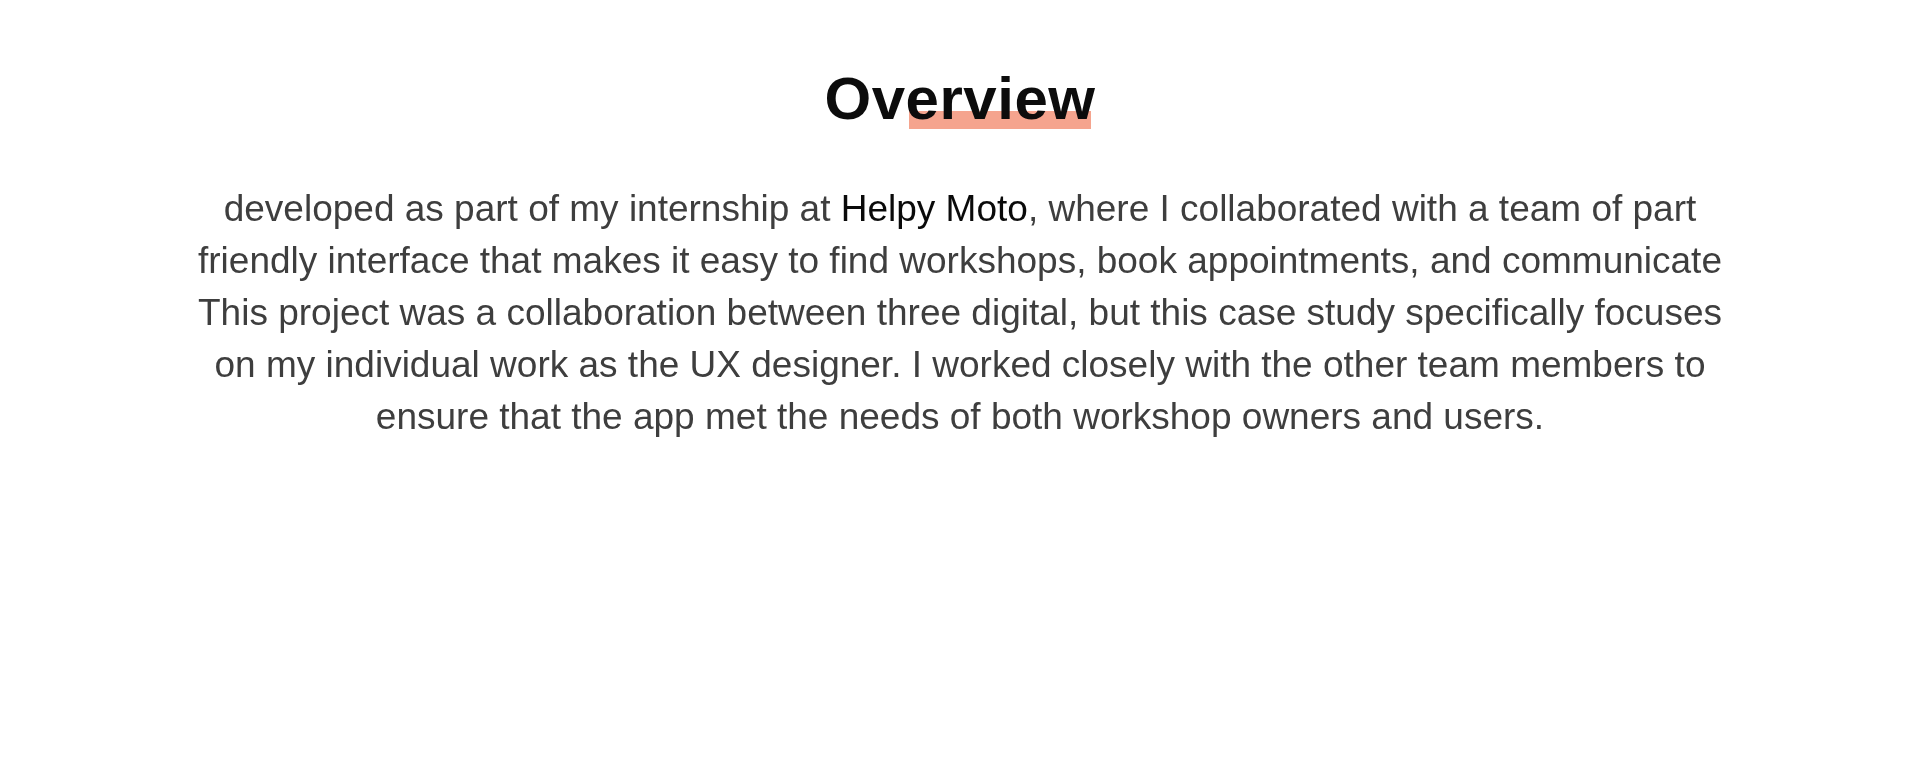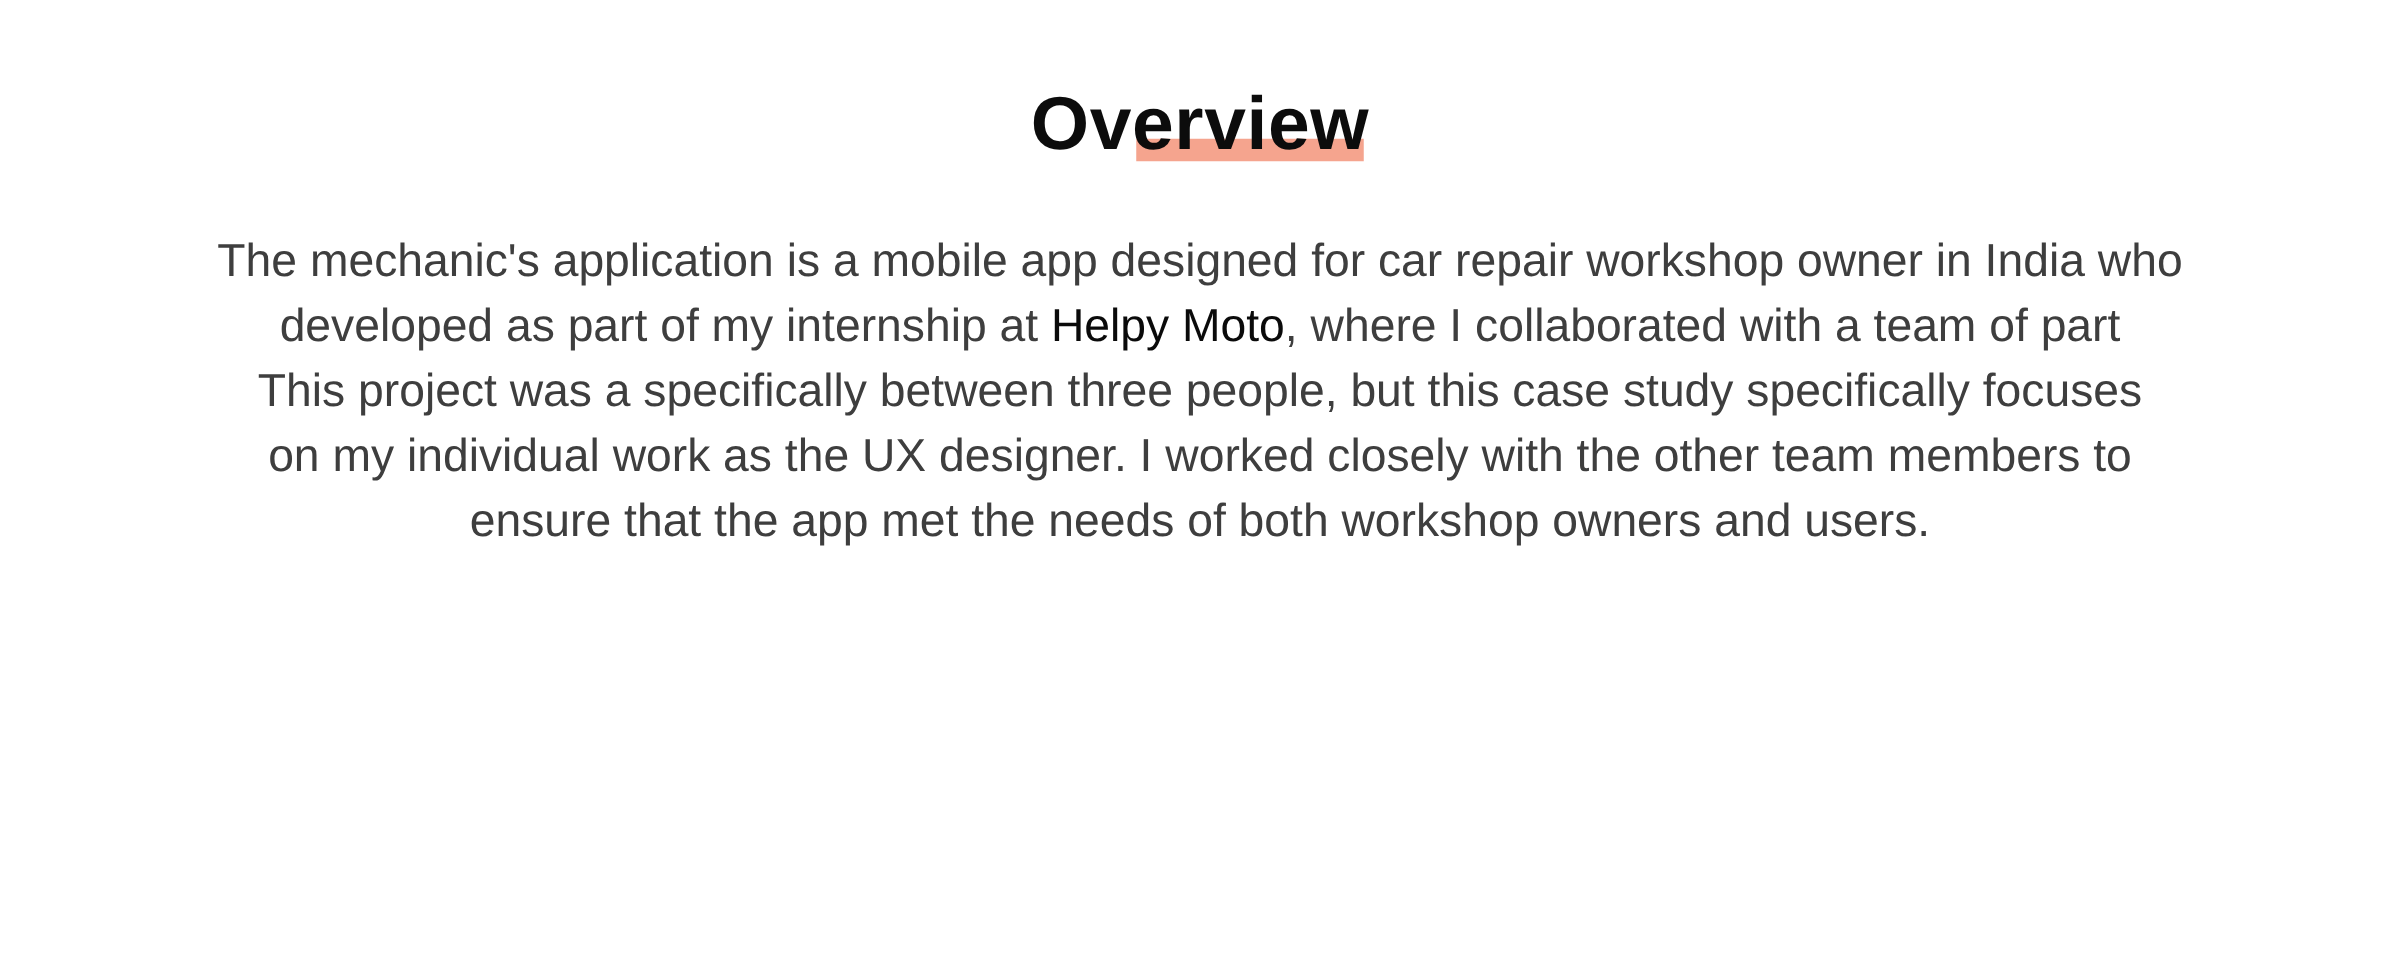--- a/index.html
+++ b/index.html
@@ -72,23 +72,23 @@
 
   <div class="heading-wrap">
     <h1 class="title-inner">
       <span class="title-highlight"></span>
       <span class="title-text">Overview</span>
     </h1>
   </div>
 
   <div class="article">
     <div class="paragraph">
-        <div class="text-line"><span>The mechanic's application is a mobile app designed for car repair workshop owner in India who</span></div>
         <div class="text-line"><span>developed as part of my internship at </span><span class="brand">Helpy Moto</span><span>, where I collaborated with a team of part</span></div>
+        <div class="text-line"><span>friendly interface that makes it easy to find workshops, book appointments, and communicate</span></div>
       </div>
     <div class="paragraph">
-        <div class="text-line"><span>This project was a specifically between three people, but this case study specifically focuses</span></div>
+        <div class="text-line"><span>This project was a collaboration between three digital, but this case study specifically focuses</span></div>
         <div class="text-line"><span>on my individual work as the UX designer. I worked closely with the other team members to</span></div>
         <div class="text-line"><span>ensure that the app met the needs of both workshop owners and users.</span></div>
       </div>
   </div>
 
 </div>
 
 </body></html>

